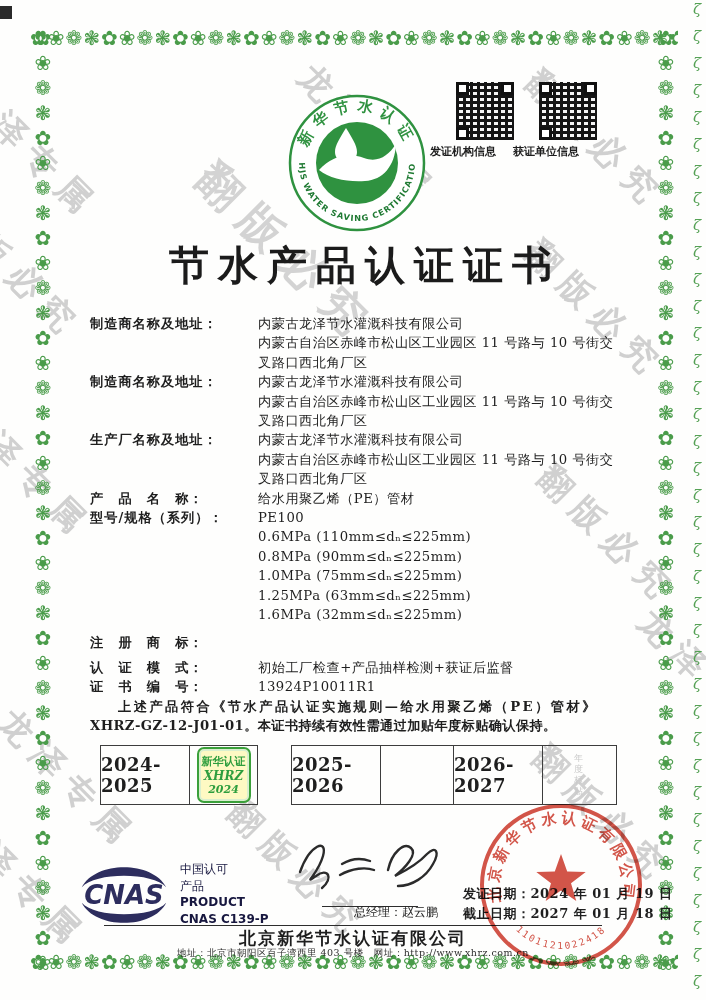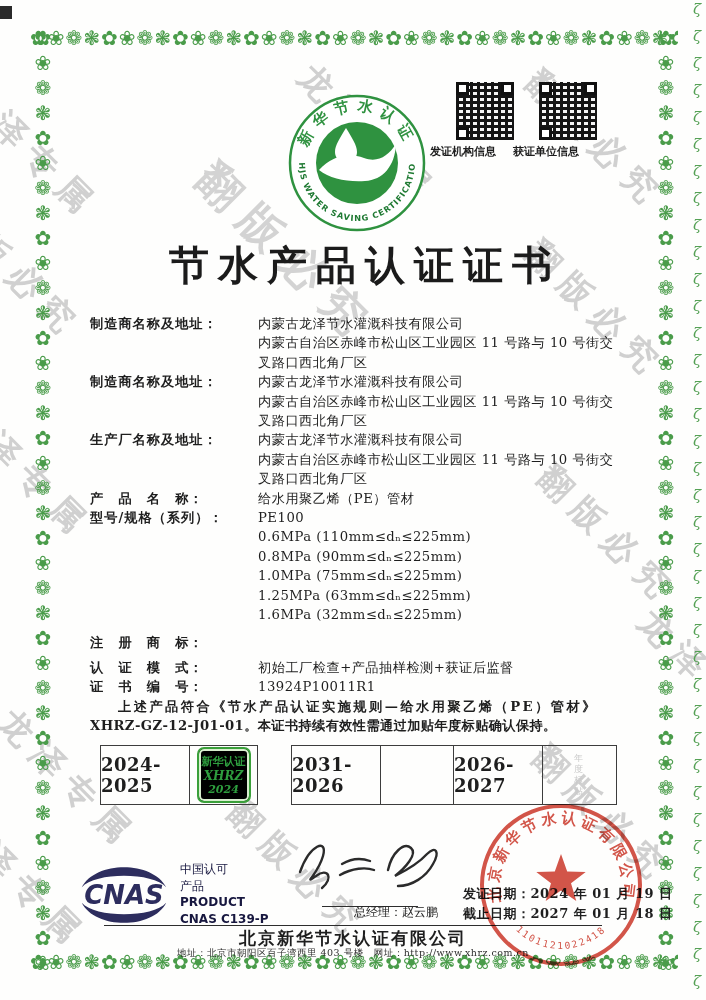--- a/index.html
+++ b/index.html
@@ -37,21 +37,21 @@
   .fval{flex:1;letter-spacing:.5px;}
   .indent .flabel{visibility:hidden;}
   .gap8{margin-top:8px;} .gap6{margin-top:6px;}
   .stmt1{line-height:19.5px;letter-spacing:2.5px;text-indent:28px;font-weight:600;}
   .stmt2{line-height:19.5px;font-weight:700;letter-spacing:.4px;}
   
   .ybox{position:absolute;top:745px;height:60px;border:1.5px solid #3d3d3d;display:flex;z-index:3;box-sizing:border-box;}
   .ybox .yr{width:88px;border-right:1.5px solid #3d3d3d;display:flex;align-items:center;justify-content:center;
             font-size:18px;font-weight:700;letter-spacing:.5px;}
   .ybox .sl{flex:1;position:relative;display:flex;align-items:center;justify-content:center;}
-  .badge{width:50px;height:52px;border:2px solid #3aa03a;border-radius:7px;background:#000000;
+  .badge{width:50px;height:52px;border:2px solid #3aa03a;border-radius:7px;background:#fef9c3;
          box-shadow:inset 0 0 0 2px #d9efcf;display:flex;flex-direction:column;align-items:center;
          justify-content:center;color:#2e9e3e;}
   .badge .b1{font-size:11px;font-weight:700;letter-spacing:0;}
   .badge .b2{font-size:12px;font-style:italic;font-weight:700;}
   .badge .b3{font-size:11px;font-style:italic;font-weight:700;}
   .ph{width:2.2em;font-size:9px;line-height:1.25;color:#c9c9c9;text-align:center;letter-spacing:2px;}
   
   .cnas-svg{position:absolute;left:76px;top:854px;z-index:3;}
   .cnas-txt{position:absolute;left:180px;top:861px;z-index:3;font-size:12px;line-height:16.5px;color:#17173f;}
   .cnas-txt .en{font-family:"DejaVu Sans","Liberation Sans",sans-serif;font-weight:700;}
@@ -208,21 +208,21 @@
     <div class="yr">2024-2025</div>
     <div class="sl">
       <div class="badge">
         <span class="b1">新华认证</span>
         <span class="b2">XHRZ</span>
         <span class="b3">2024</span>
       </div>
     </div>
   </div>
   <div class="ybox" style="left:291px;width:163px">
-    <div class="yr">2031-2026</div>
+    <div class="yr">2025-2026</div>
     <div class="sl"></div>
   </div>
   <div class="ybox" style="left:453px;width:164px">
     <div class="yr">2026-2027</div>
     <div class="sl">
       <div class="ph">年度标贴</div>
     </div>
   </div>
 
   <svg class="cnas-svg" width="96" height="82" viewBox="0 0 100 84">

